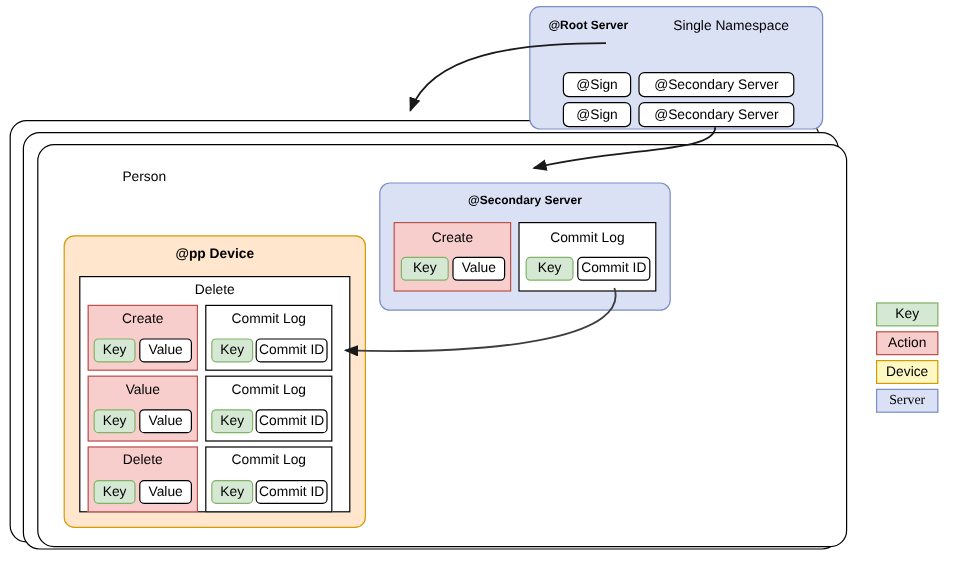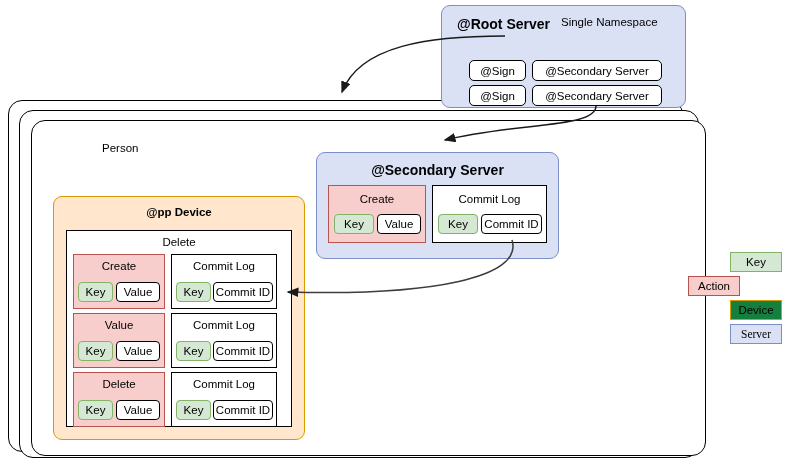--- a/index.html
+++ b/index.html
@@ -120,21 +120,21 @@
   
   .server-box {
     position: absolute;
     box-sizing: border-box;
     background: #dae1f5;
     border: 1.5px solid #7b8ec8;
     border-radius: 9px;
   }
   .server-title {
     position: absolute;
-    font-size: 14px;
+    font-size: 10px;
     font-weight: bold;
     white-space: nowrap;
   }
   .server-subtitle {
     position: absolute;
     font-size: 11.5px;
     font-weight: normal;
     white-space: nowrap;
   }
 
@@ -145,21 +145,21 @@
     width: 52px;
     height: 20px;
     display: flex;
     align-items: center;
     justify-content: center;
     font-size: 11.5px;
     white-space: nowrap;
   }
   .lg-key    { background:#d5e8d4; border:1.4px solid #82b366; }
   .lg-action { background:#f8cecc; border:1.4px solid #b85450; }
-  .lg-device { background:#15803d; border:1.4px solid #d79b00; }
+  .lg-device { background:#fef9c3; border:1.4px solid #d79b00; }
   .lg-server { background:#dae1f5; border:1.4px solid #7b8ec8;font-family:Liberation Serif, serif; }
 
   svg.arrows {
     position: absolute;
     left: 0; top: 0;
     width: 794px; height: 470px;
     pointer-events: none;
   }
 </style>
 </head>
@@ -236,21 +236,21 @@
   <div class="server-title" style="left:457px; top:16px;">@Root Server</div>
   <div class="server-subtitle" style="left:561px; top:16px;">Single Namespace</div>
 
   <div class="pill pill-plain" style="left:469px; top:60px; width:57px; height:21px; border-radius:5px;">@Sign</div>
   <div class="pill pill-plain" style="left:532px; top:60px; width:130px; height:21px; border-radius:5px;">@Secondary Server</div>
 
   <div class="pill pill-plain" style="left:469px; top:85px; width:57px; height:21px; border-radius:5px;">@Sign</div>
   <div class="pill pill-plain" style="left:532px; top:85px; width:130px; height:21px; border-radius:5px;">@Secondary Server</div>
 
   <div class="legend-item lg-key" style="left:730px; top:252px;">Key</div>
-  <div class="legend-item lg-action" style="left:688px; top:276px;text-align:center;">Action</div>
+  <div class="legend-item lg-action" style="left:730px; top:276px;text-align:center;">Action</div>
   <div class="legend-item lg-device" style="left:730px; top:300px;">Device</div>
   <div class="legend-item lg-server" style="left:730px; top:324px;">Server</div>
 
   <svg class="arrows" viewBox="0 0 794 470" xmlns="http://www.w3.org/2000/svg">
     <defs>
       <marker id="ah" markerWidth="9" markerHeight="9" refX="7" refY="3.2" orient="auto" markerUnits="strokeWidth">
         <path d="M0,0 L8,3.2 L0,6.4 z" fill="#1a1a1a"></path>
       </marker>
     </defs>
 

